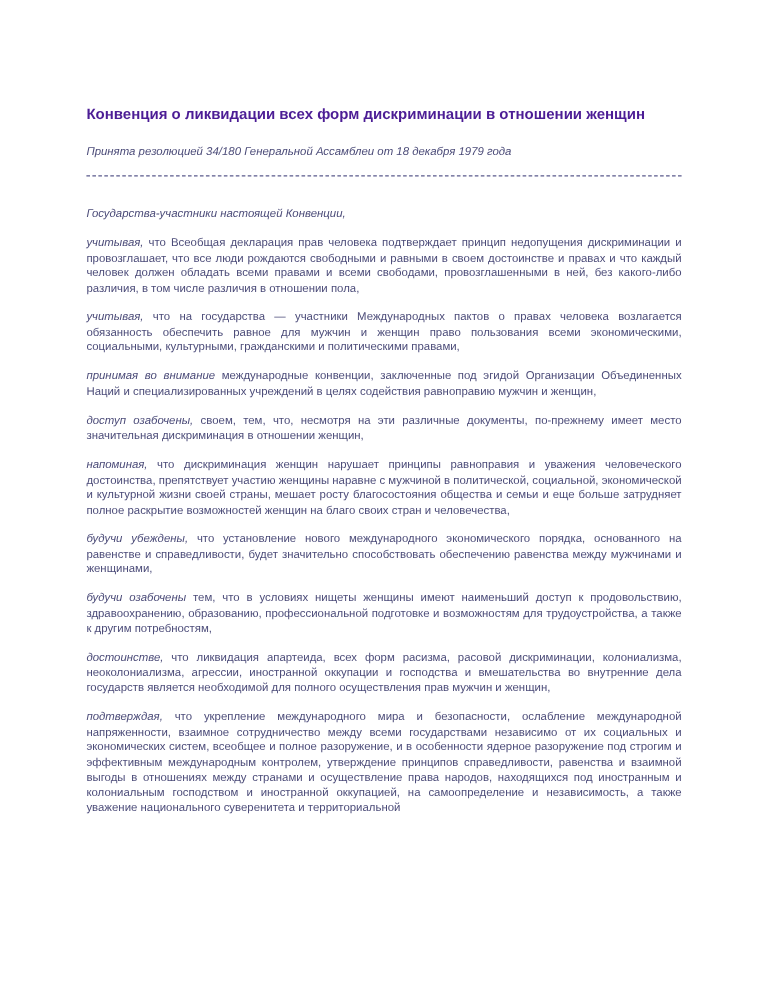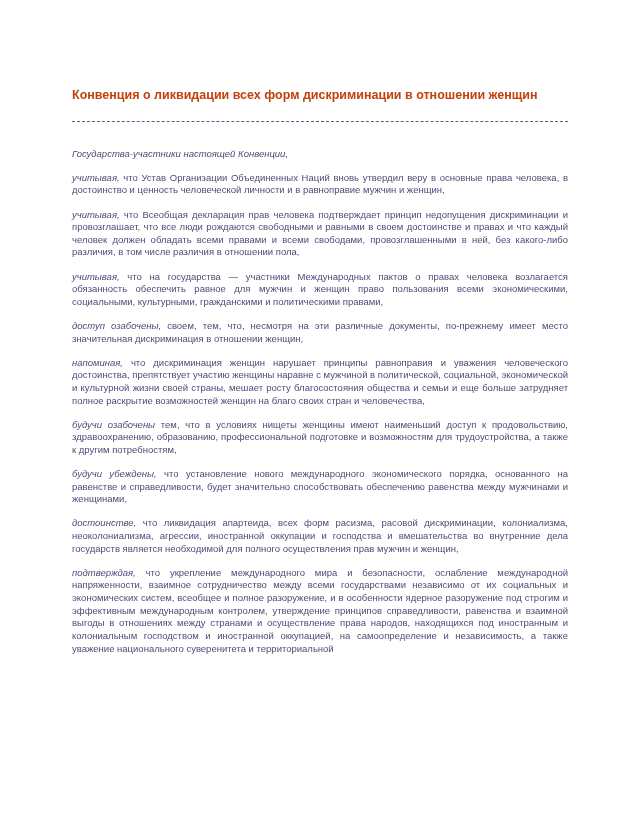--- a/index.html
+++ b/index.html
@@ -14,21 +14,21 @@
     background: #ffffff;
     box-sizing: border-box;
     padding: 88px 72px 0 72px;
     overflow: hidden;
     font-family: "Liberation Sans", sans-serif;
     color: #4c4c79;
   }
   .doc-title {
     font-size: 12.5px;
     font-weight: bold;
-    color: #c2410c;
+    color: #4c1d95;
     margin: 0 0 17px 0;
     line-height: 1.25;
   }
   .doc-subtitle {
     font-size: 9.5px;
     font-style: italic;
     margin: 0 0 13px 0;
     line-height: 1.3;
   }
   .separator {
@@ -48,39 +48,40 @@
   .para .rest {
     font-style: normal;
   }
 </style>
 </head>
 <body>
 
 <div class="page">
   <h1 class="doc-title">Конвенция о ликвидации всех форм дискриминации в отношении женщин</h1>
 
+  <p class="doc-subtitle">Принята резолюцией 34/180 Генеральной Ассамблеи от 18 декабря 1979 года</p>
 
   <div class="separator"></div>
 
   <div class="body-text" id="paragraphs">
   <p class="para"><em class="lead">Государства-участники настоящей Конвенции,</em><span class="rest"></span></p>
 
-  <p class="para"><em class="lead">учитывая,</em><span class="rest"> что Устав Организации Объединенных Наций вновь утвердил веру в основные права человека, в достоинство и ценность человеческой личности и в равноправие мужчин и женщин,</span></p>
 
   <p class="para"><em class="lead">учитывая,</em><span class="rest"> что Всеобщая декларация прав человека подтверждает принцип недопущения дискриминации и провозглашает, что все люди рождаются свободными и равными в своем достоинстве и правах и что каждый человек должен обладать всеми правами и всеми свободами, провозглашенными в ней, без какого-либо различия, в том числе различия в отношении пола,</span></p>
 
   <p class="para"><em class="lead">учитывая,</em><span class="rest"> что на государства — участники Международных пактов о правах человека возлагается обязанность обеспечить равное для мужчин и женщин право пользования всеми экономическими, социальными, культурными, гражданскими и политическими правами,</span></p>
 
+  <p class="para"><em class="lead">принимая во внимание</em><span class="rest"> международные конвенции, заключенные под эгидой Организации Объединенных Наций и специализированных учреждений в целях содействия равноправию мужчин и женщин,</span></p>
 
 
   <p class="para"><em class="lead">доступ озабочены,</em><span class="rest"> своем, тем, что, несмотря на эти различные документы, по-прежнему имеет место значительная дискриминация в отношении женщин,</span></p>
 
   <p class="para"><em class="lead">напоминая,</em><span class="rest"> что дискриминация женщин нарушает принципы равноправия и уважения человеческого достоинства, препятствует участию женщины наравне с мужчиной в политической, социальной, экономической и культурной жизни своей страны, мешает росту благосостояния общества и семьи и еще больше затрудняет полное раскрытие возможностей женщин на благо своих стран и человечества,</span></p>
 
+  <p class="para"><em class="lead">будучи убеждены,</em><span class="rest"> что установление нового международного экономического порядка, основанного на равенстве и справедливости, будет значительно способствовать обеспечению равенства между мужчинами и женщинами,</span></p>
+
   <p class="para"><em class="lead">будучи озабочены</em><span class="rest"> тем, что в условиях нищеты женщины имеют наименьший доступ к продовольствию, здравоохранению, образованию, профессиональной подготовке и возможностям для трудоустройства, а также к другим потребностям,</span></p>
-
-  <p class="para"><em class="lead">будучи убеждены,</em><span class="rest"> что установление нового международного экономического порядка, основанного на равенстве и справедливости, будет значительно способствовать обеспечению равенства между мужчинами и женщинами,</span></p>
 
   <p class="para"><em class="lead">достоинстве,</em><span class="rest"> что ликвидация апартеида, всех форм расизма, расовой дискриминации, колониализма, неоколониализма, агрессии, иностранной оккупации и господства и вмешательства во внутренние дела государств является необходимой для полного осуществления прав мужчин и женщин,</span></p>
 
   <p class="para"><em class="lead">подтверждая,</em><span class="rest"> что укрепление международного мира и безопасности, ослабление международной напряженности, взаимное сотрудничество между всеми государствами независимо от их социальных и экономических систем, всеобщее и полное разоружение, и в особенности ядерное разоружение под строгим и эффективным международным контролем, утверждение принципов справедливости, равенства и взаимной выгоды в отношениях между странами и осуществление права народов, находящихся под иностранным и колониальным господством и иностранной оккупацией, на самоопределение и независимость, а также уважение национального суверенитета и территориальной</span></p>
 </div>
 </div>
 
 </body></html>

